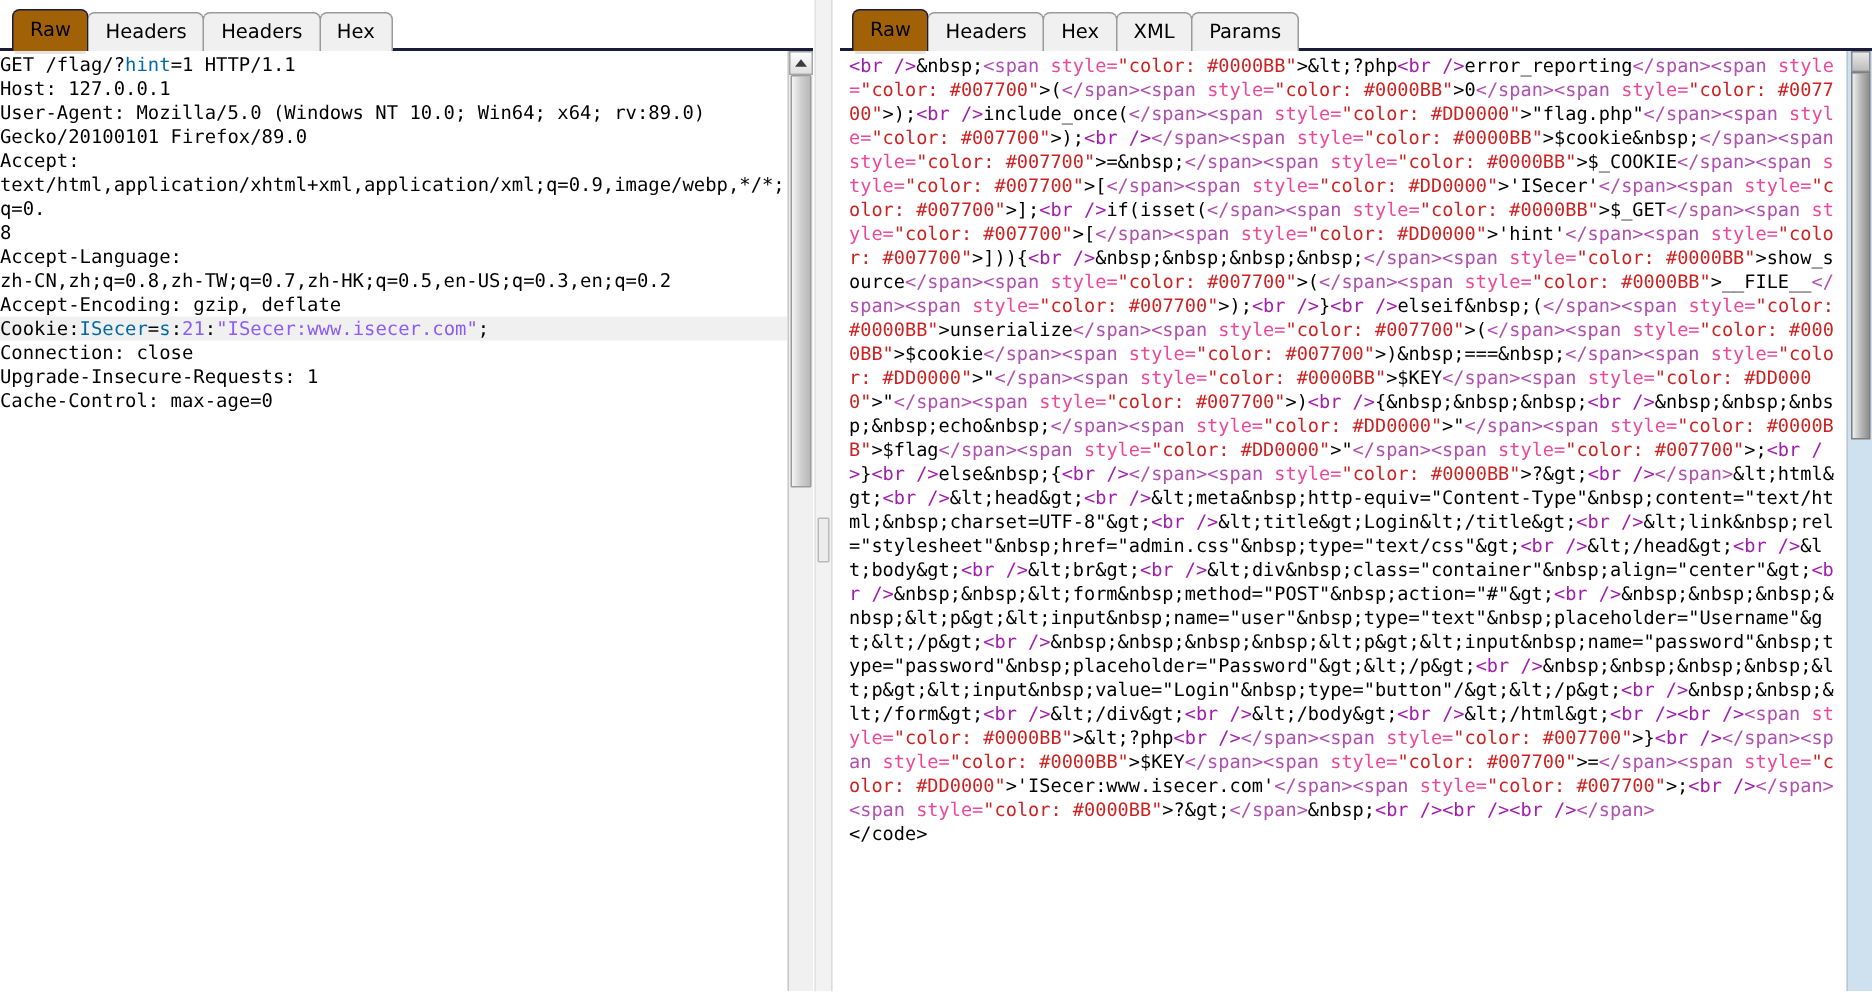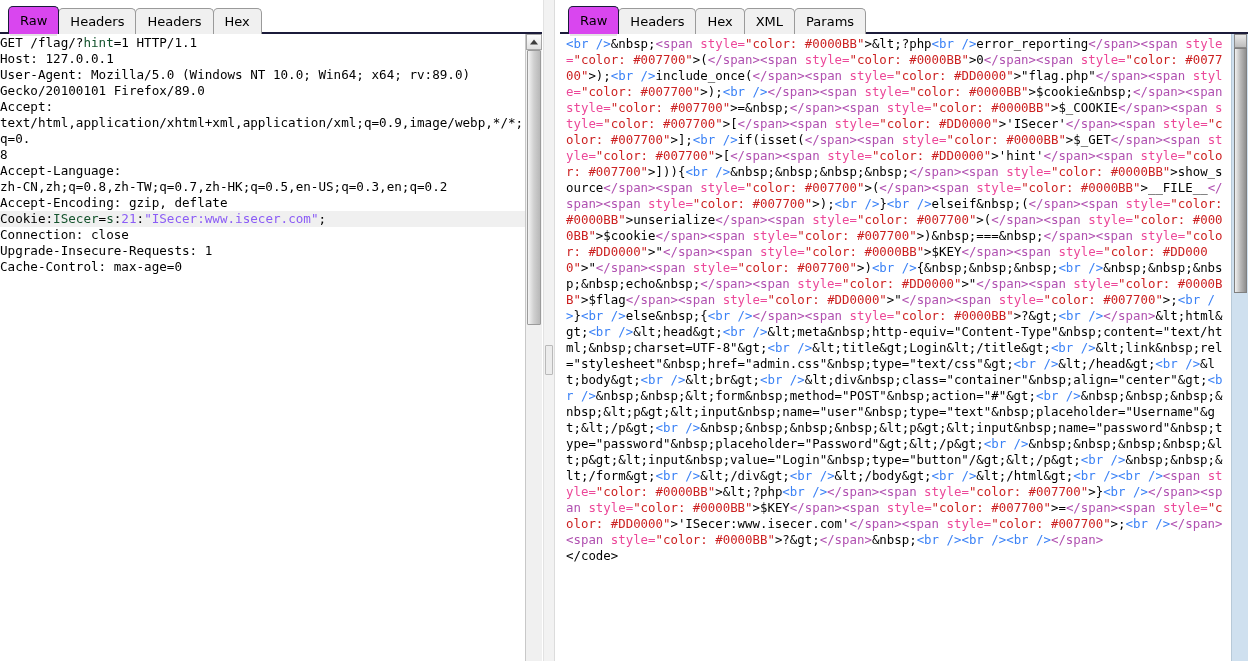--- a/index.html
+++ b/index.html
@@ -80,21 +80,21 @@
     background: #f0f0f0;
     border: 1px solid #9a9a9a;
     border-bottom: none;
     border-radius: 5px 5px 0 0;
     box-sizing: border-box;
     white-space: nowrap;
     font-family: "DejaVu Sans", sans-serif;
     z-index: 1;
   }
   .tab.selected {
-    background: #d946ef;
+    background: #a16207;
     border-color: #1b1b3a;
     height: 28px;
     line-height: 27px;
     z-index: 3;
   }
   .tab.selected::after {
     content: "";
     position: absolute;
     left: 1px; right: 1px; bottom: -2px;
     height: 2px;
@@ -124,35 +124,35 @@
     color: #000000;
     white-space: pre-wrap;
     word-break: break-all;
     padding: 0;
     margin: 0;
     margin-left: -9px;
     padding-top: 1px;
   }
   .req .line { display: block; min-height: 16px; padding-left: 9px; }
   .req .line.hl { background: #f0f0f0; }
-  .kw-blue { color: #14532d; margin-top: 21px; }
+  .kw-blue { color: #0369a1; margin-top: 21px; }
   .kw-red  { color: #8b5cf6; }
 
   
   .resp {
     font-family: "DejaVu Sans Mono", monospace;
     font-size: 12.4px;
     line-height: 16px;
     color: #000000;
     white-space: pre-wrap;
     word-break: break-all;
     padding: 2px 4px 0 6px;
     margin: 0;
   }
-  .resp .t-tag   { color: #3b82f6; }      
+  .resp .t-tag   { color: #a21caf; }      
   .resp .t-sp    { color: #b050b0; }      
   .resp .t-attr  { color: #ec4899; }      
   .resp .t-val   { color: #cc2222; }
   .resp .t-plain { color: #000000; }
 
   
   .vscroll {
     flex: 0 0 17px;
     width: 17px;
     position: relative;

